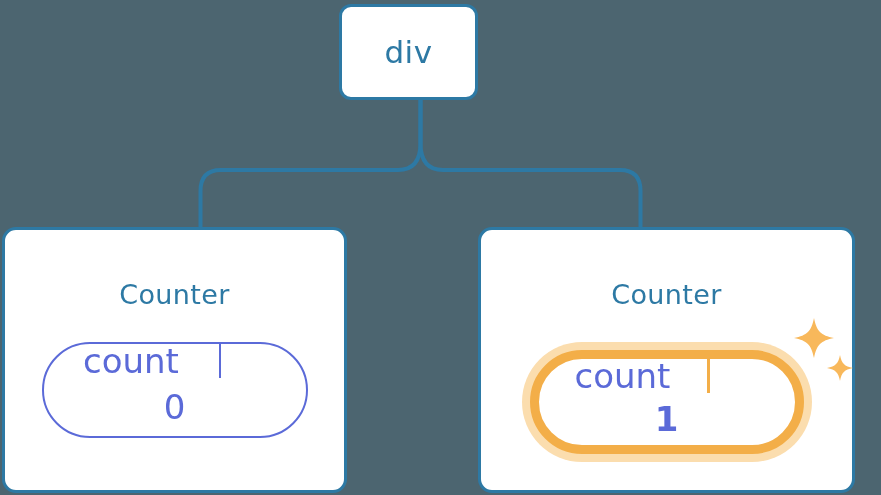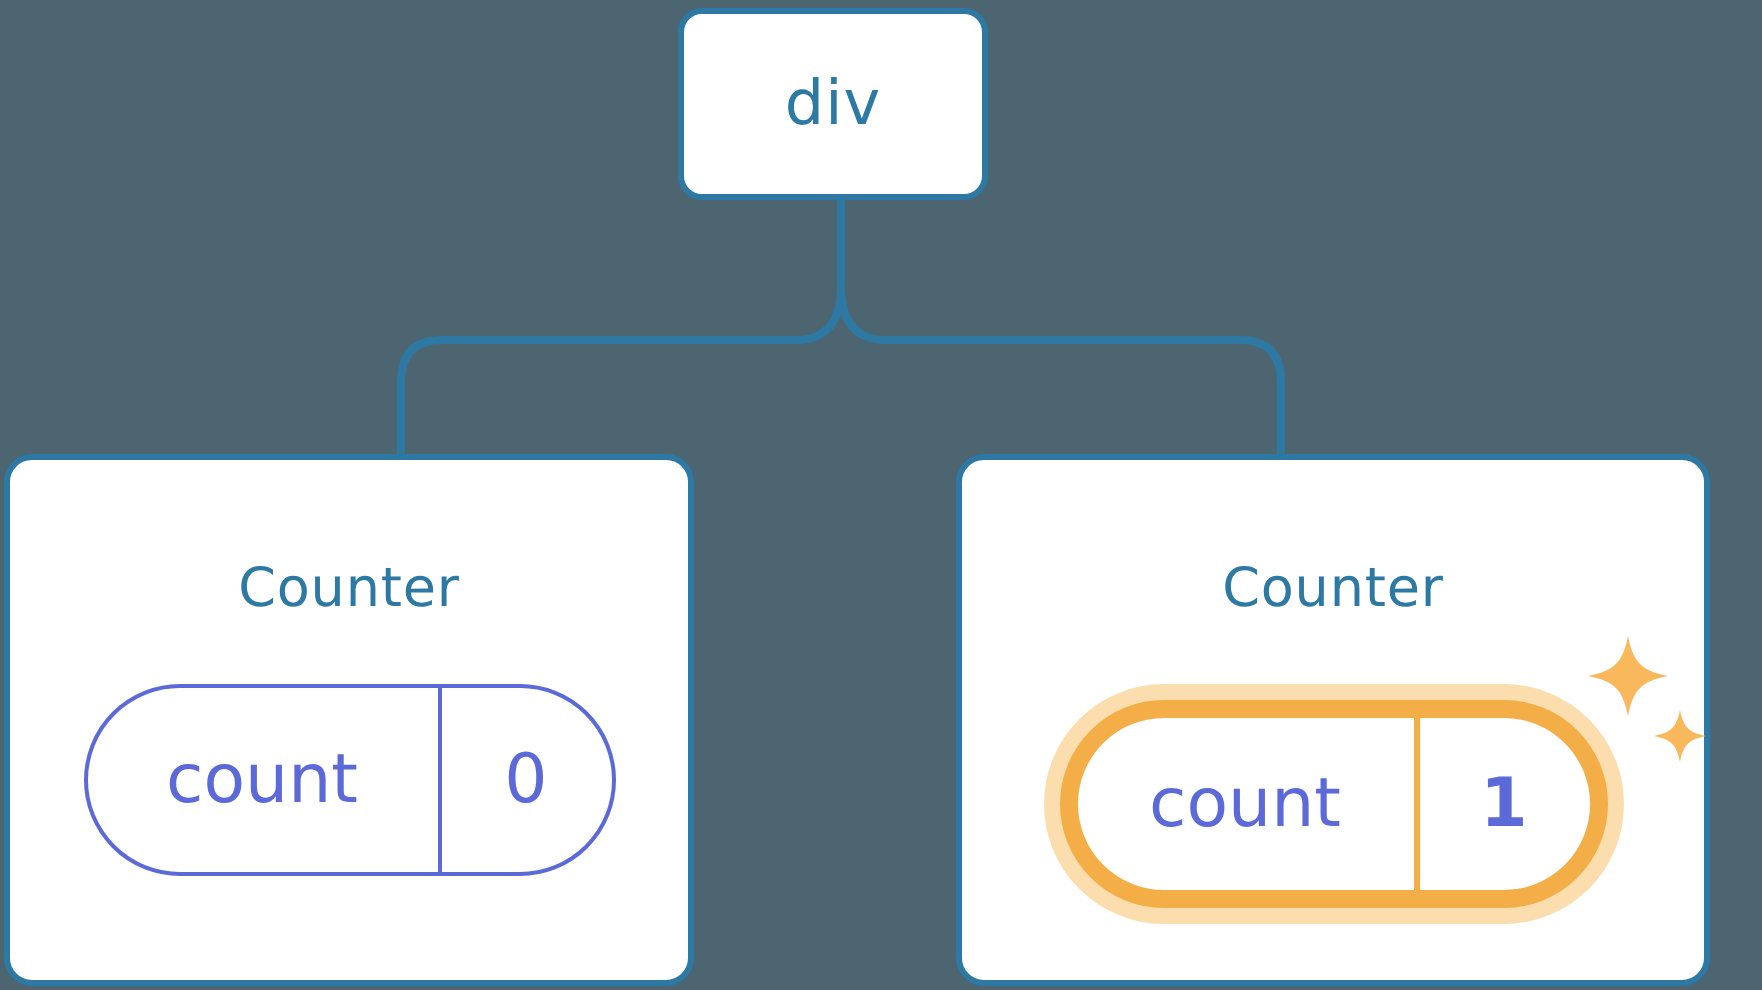--- a/index.html
+++ b/index.html
@@ -38,21 +38,21 @@
     border-radius: 12px;
     display: flex;
     flex-direction: column;
     align-items: center;
   }
 
   
   #node-div {
     left: 339px;
     top: 4px;
-    width: 155px;
+    width: 139px;
     height: 96px;
     justify-content: center;
   }
   .node-title-root {
     color: #2d79a4;
     font-size: 31px;
     line-height: 1;
     letter-spacing: 0.5px;
   }
 
@@ -90,20 +90,21 @@
   }
   .pill {
     position: relative;
     box-sizing: border-box;
     display: flex;
     align-items: stretch;
     height: 96px;
     border-radius: 48px;
     background: #ffffff;
     overflow: hidden;
+    flex-direction: column;
   }
   .pill-plain {
     width: 266px;
     border: 2px solid #5b6ad8;
   }
   .pill-key,
   .pill-val {
     display: flex;
     align-items: center;
     justify-content: center;

